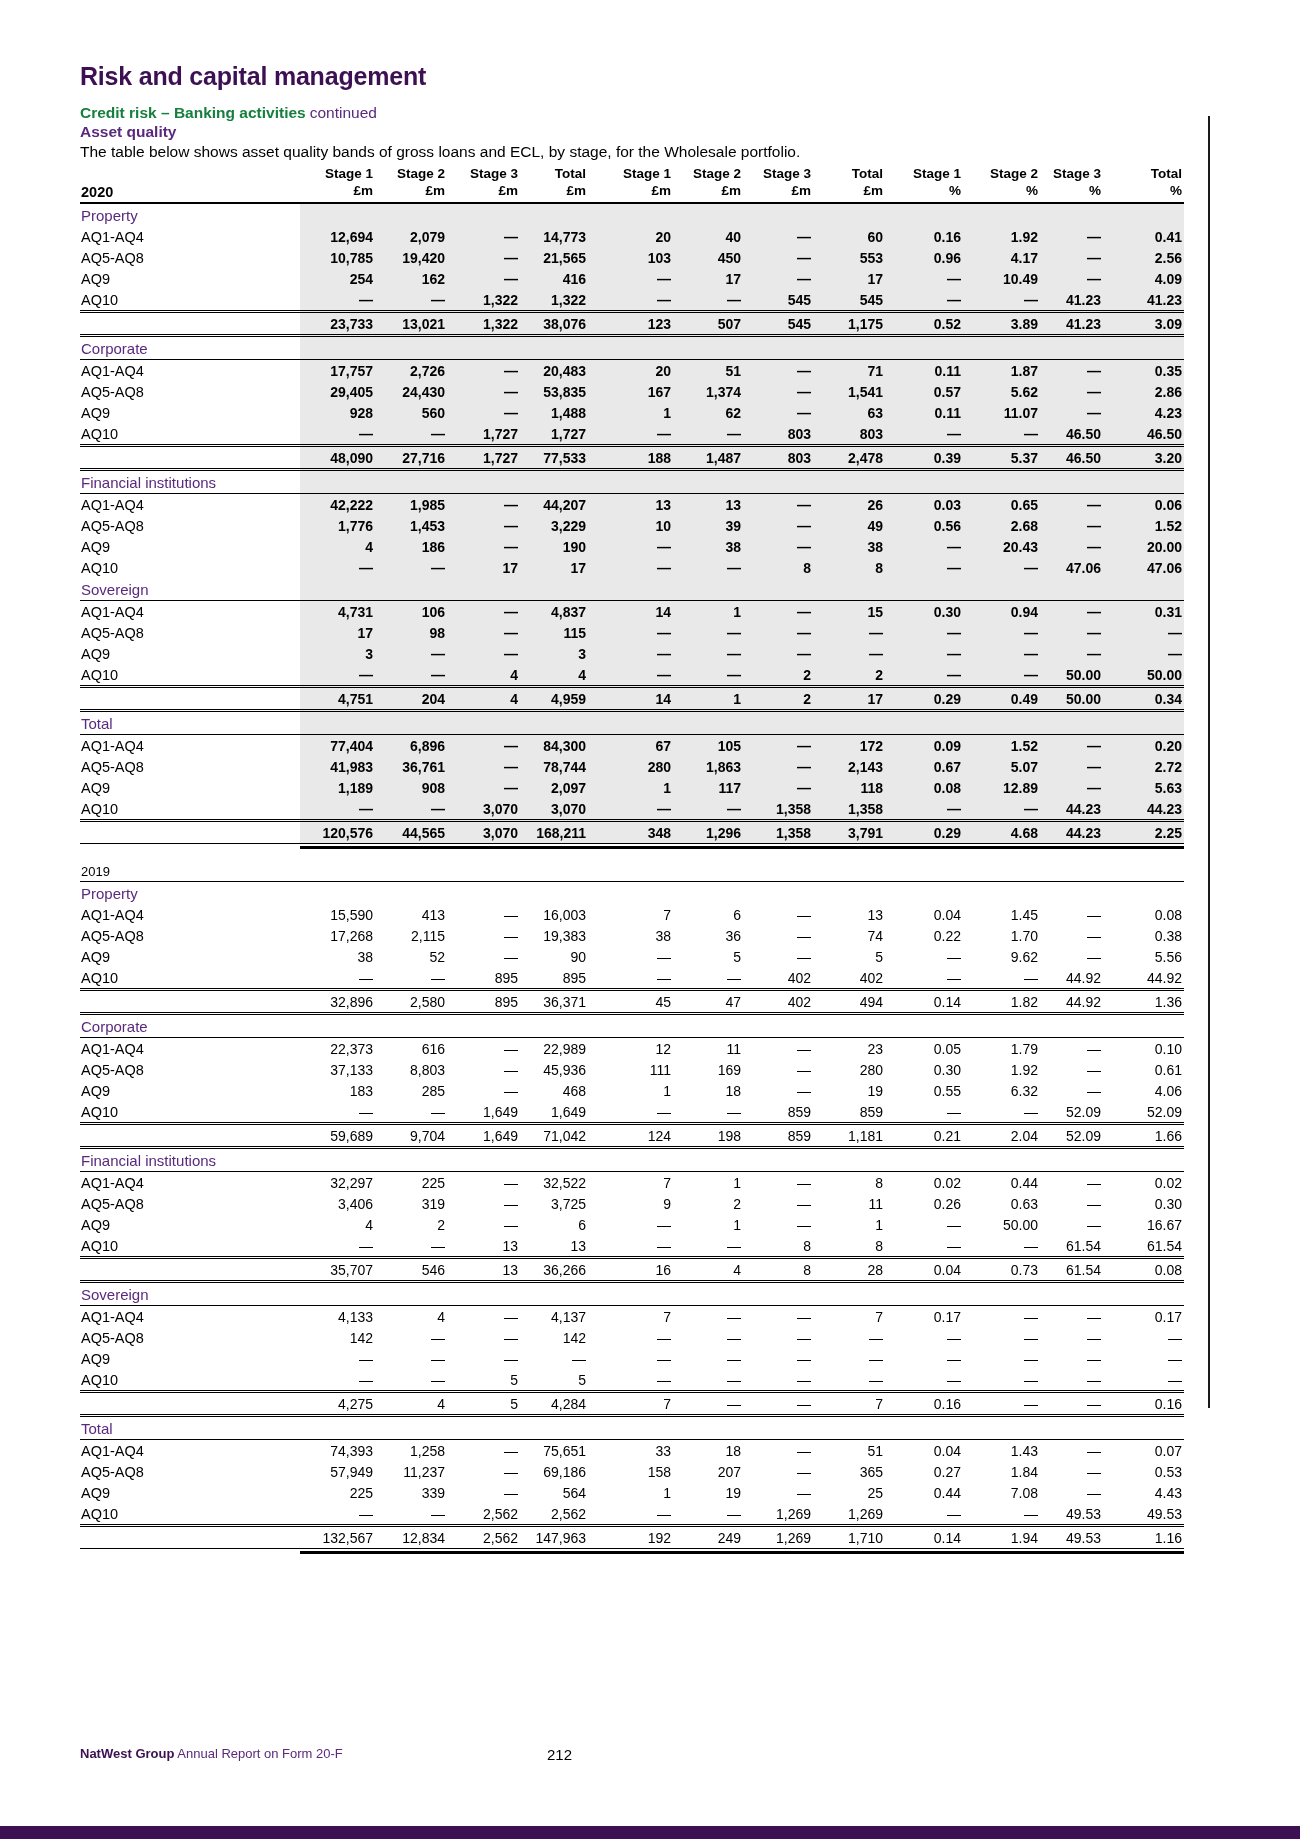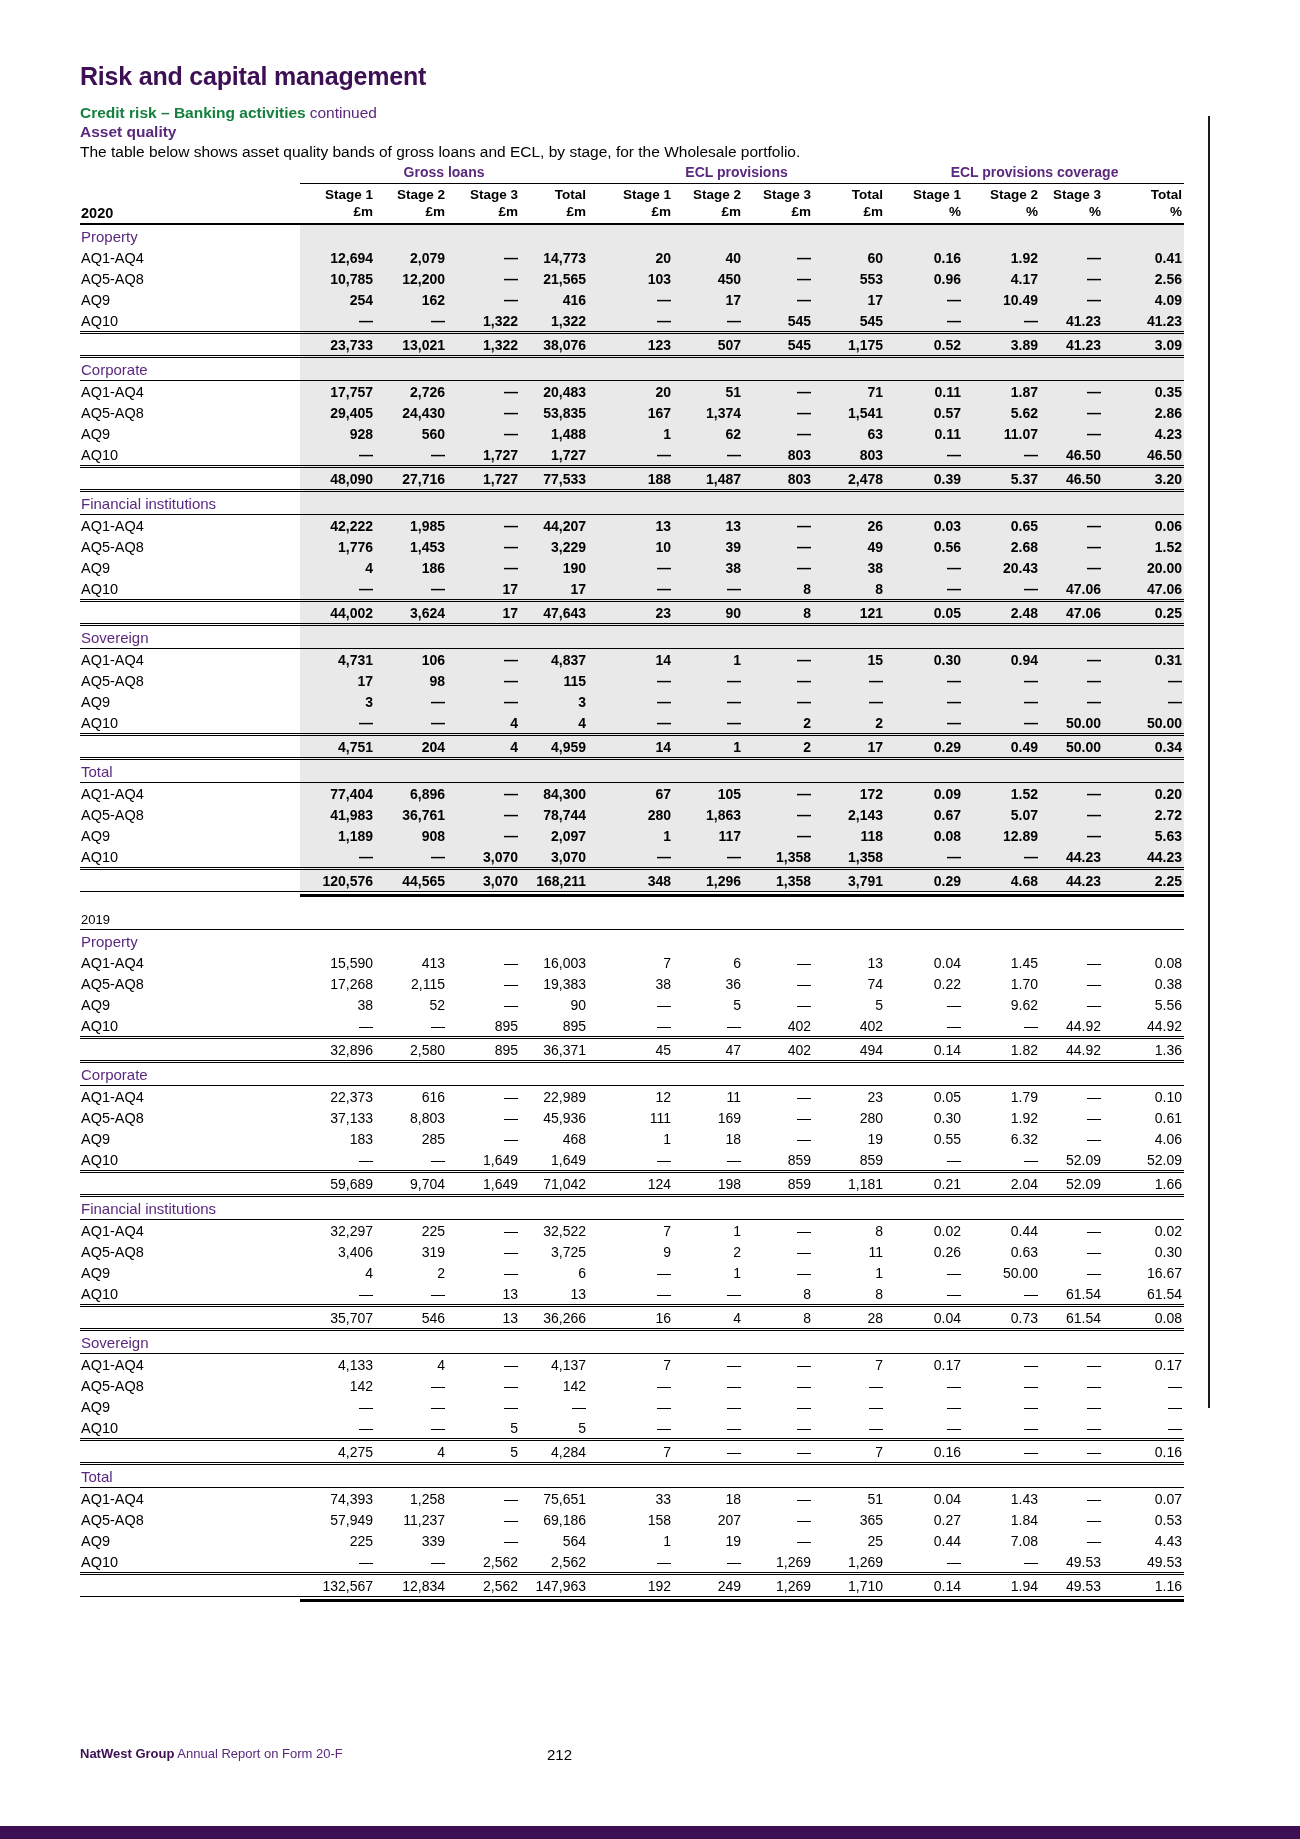--- a/index.html
+++ b/index.html
@@ -75,26 +75,20 @@
         <col style="width: 70px;">
         <col style="width: 72px;">
         <col style="width: 78px;">
         <col style="width: 77px;">
         <col style="width: 63px;">
         <col style="width: 81px;">
       </colgroup>
       <thead>
         <tr>
           <th class="lbl"></th>
-          <th class="grp" colspan="4">Gross loans</th>
-          <th class="grp" colspan="4">ECL provisions</th>
-          <th class="grp" colspan="4">ECL provisions coverage</th>
-        </tr>
-        <tr>
-          <th class="lbl"></th>
           <th class="stg">Stage 1</th>
           <th class="stg">Stage 2</th>
           <th class="stg">Stage 3</th>
           <th class="stg">Total</th>
           <th class="stg">Stage 1</th>
           <th class="stg">Stage 2</th>
           <th class="stg">Stage 3</th>
           <th class="stg">Total</th>
           <th class="stg">Stage 1</th>
           <th class="stg">Stage 2</th>
@@ -133,21 +127,21 @@
           <td class="num sh b">—</td>
           <td class="num sh b">60</td>
           <td class="num sh b">0.16</td>
           <td class="num sh b">1.92</td>
           <td class="num sh b">—</td>
           <td class="num sh b">0.41</td>
         </tr>
         <tr>
           <td class="lbl">AQ5-AQ8</td>
           <td class="num sh b">10,785</td>
-          <td class="num sh b">12,200</td>
+          <td class="num sh b">19,420</td>
           <td class="num sh b">—</td>
           <td class="num sh b">21,565</td>
           <td class="num sh b">103</td>
           <td class="num sh b">450</td>
           <td class="num sh b">—</td>
           <td class="num sh b">553</td>
           <td class="num sh b">0.96</td>
           <td class="num sh b">4.17</td>
           <td class="num sh b">—</td>
           <td class="num sh b">2.56</td>
@@ -334,35 +328,20 @@
           <td class="num sh b">—</td>
           <td class="num sh b">—</td>
           <td class="num sh b">8</td>
           <td class="num sh b">8</td>
           <td class="num sh b">—</td>
           <td class="num sh b">—</td>
           <td class="num sh b">47.06</td>
           <td class="num sh b">47.06</td>
         </tr>
         <tr>
-          <td class="lbl dt db"></td>
-          <td class="num dt db sh b">44,002</td>
-          <td class="num dt db sh b">3,624</td>
-          <td class="num dt db sh b">17</td>
-          <td class="num dt db sh b">47,643</td>
-          <td class="num dt db sh b">23</td>
-          <td class="num dt db sh b">90</td>
-          <td class="num dt db sh b">8</td>
-          <td class="num dt db sh b">121</td>
-          <td class="num dt db sh b">0.05</td>
-          <td class="num dt db sh b">2.48</td>
-          <td class="num dt db sh b">47.06</td>
-          <td class="num dt db sh b">0.25</td>
-        </tr>
-        <tr>
           <td class="lbl secname sb">Sovereign</td>
           <td class="num sh sb" colspan="12"></td>
         </tr>
         <tr>
           <td class="lbl">AQ1-AQ4</td>
           <td class="num sh b">4,731</td>
           <td class="num sh b">106</td>
           <td class="num sh b">—</td>
           <td class="num sh b">4,837</td>
           <td class="num sh b">14</td>

